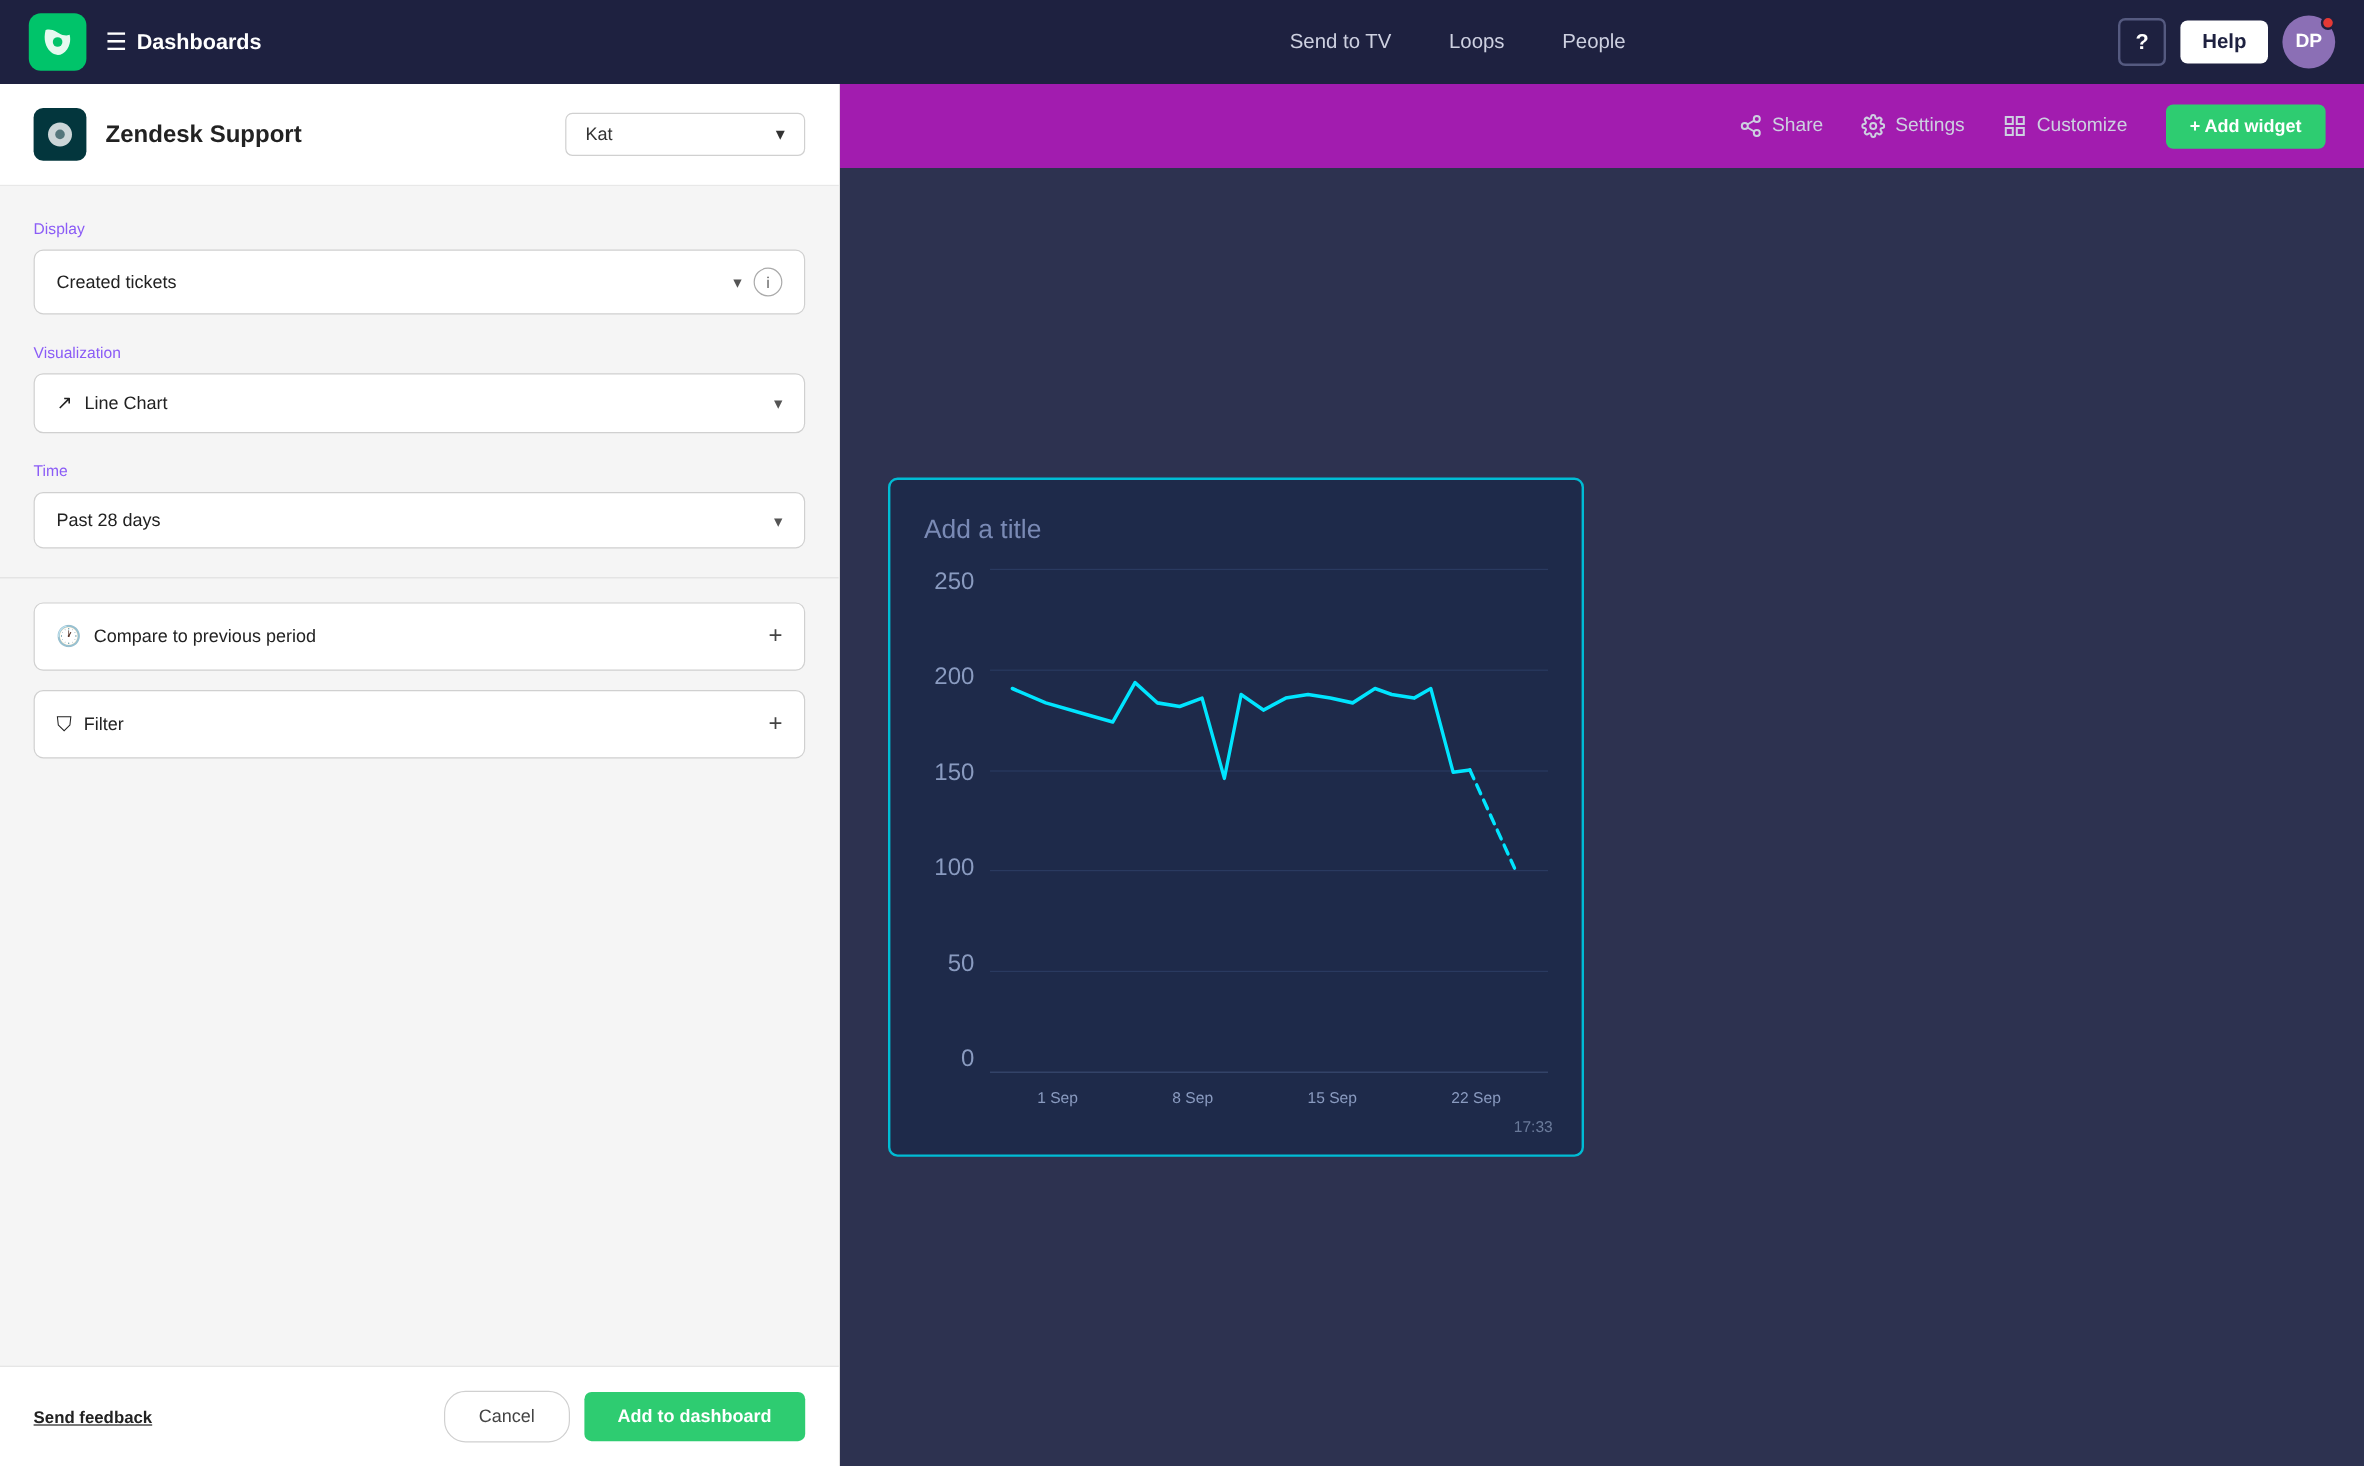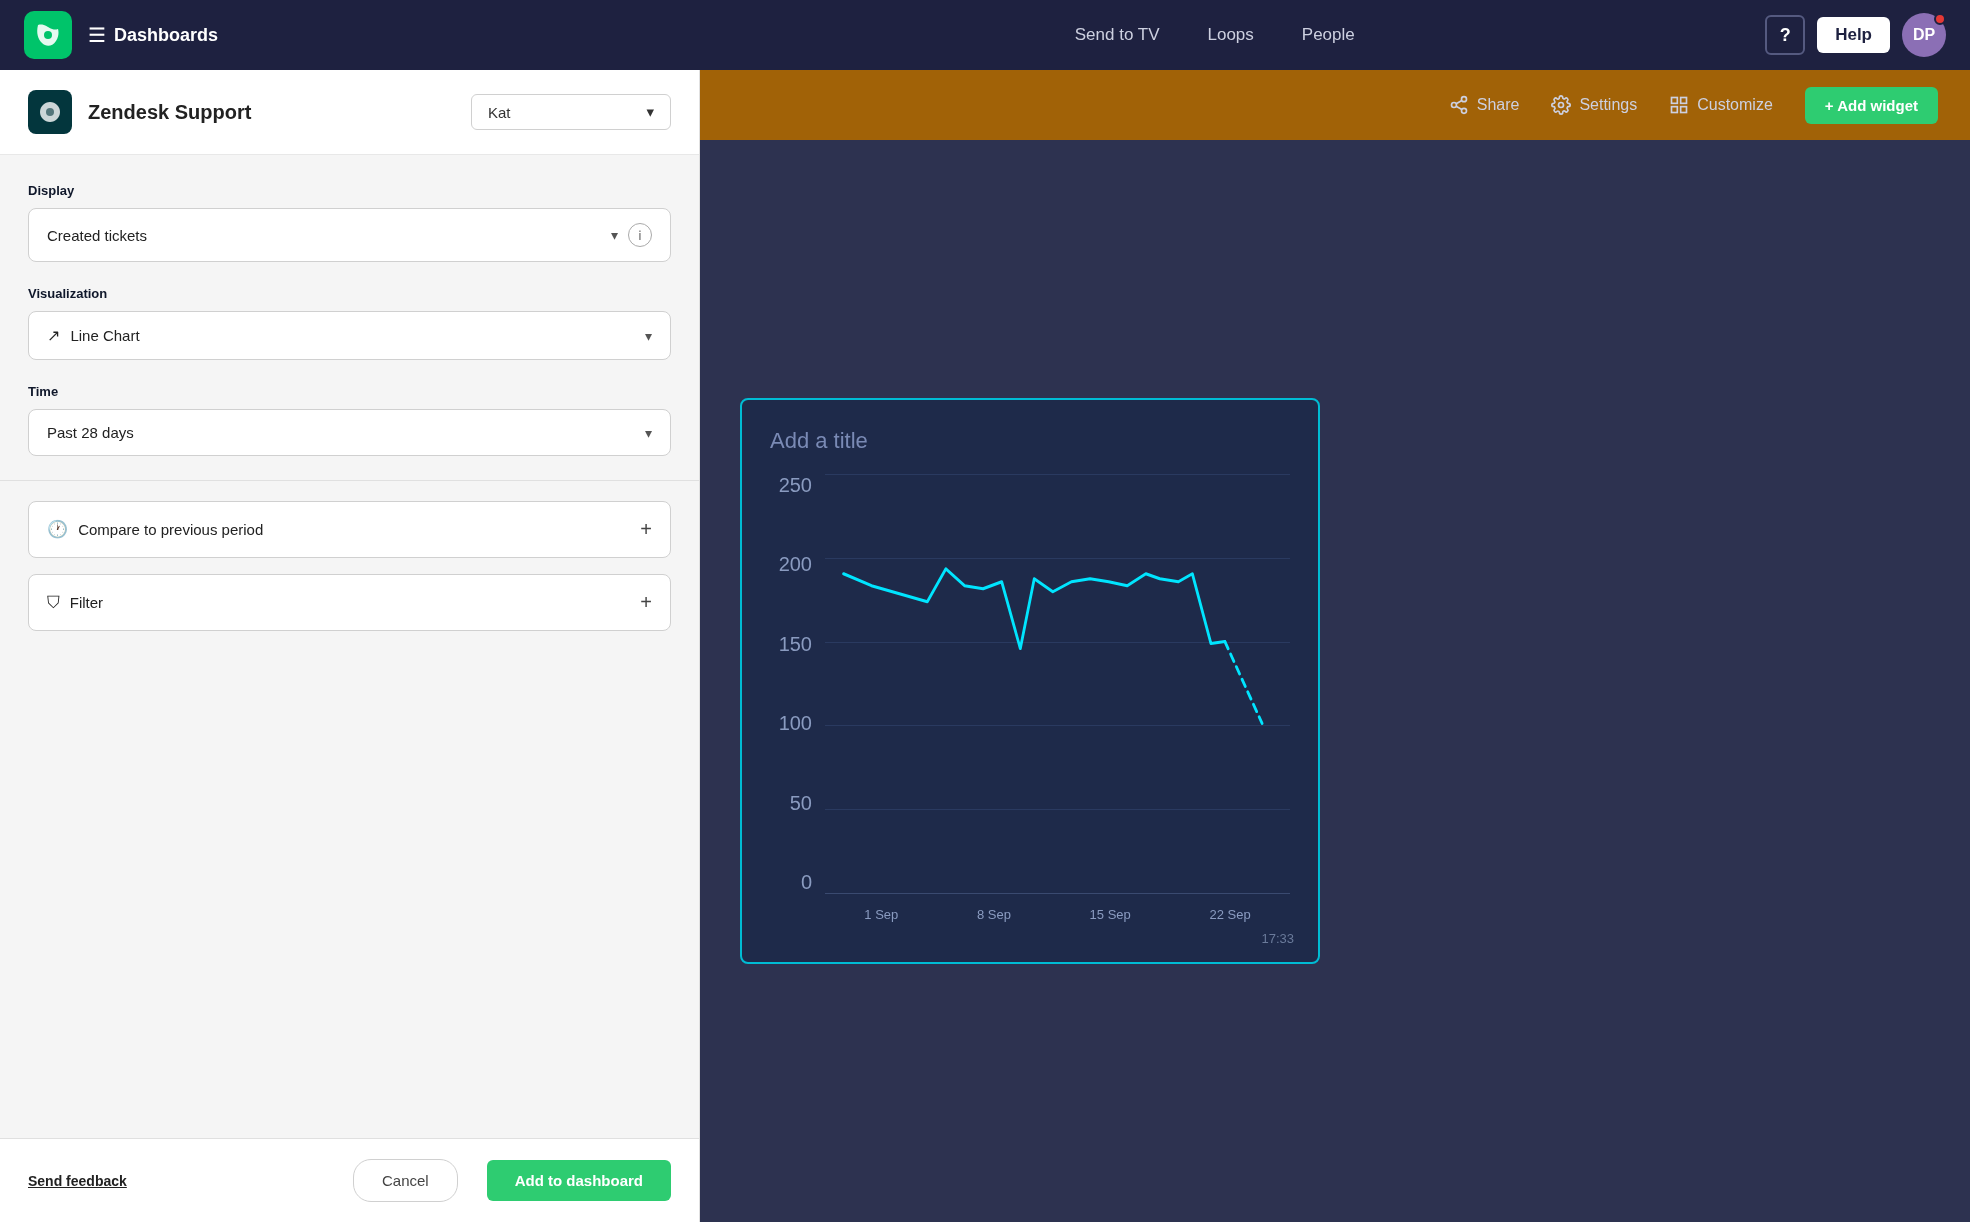--- a/index.html
+++ b/index.html
@@ -149,23 +149,23 @@
     
     .panel-body {
       flex: 1;
       padding: 28px 28px 20px;
       overflow-y: auto;
       background: #f5f5f5;
     }
 
     .section-label {
       font-size: 13px;
-      color: #0f172a;
+      color: #8b5cf6;
       margin-bottom: 10px;
-      font-weight: 700;
+      font-weight: 400;
     }
 
     .dropdown-field {
       background: #fff;
       border: 1.5px solid #d0d0d0;
       border-radius: 8px;
       padding: 14px 18px;
       display: flex;
       align-items: center;
       justify-content: space-between;
@@ -230,21 +230,21 @@
       font-weight: 300;
     }
 
     
     .panel-footer {
       padding: 20px 28px;
       background: #fff;
       border-top: 1px solid #e0e0e0;
       display: flex;
       align-items: center;
-      gap: 29px;
+      gap: 12px;
     }
     .send-feedback {
       font-size: 14px;
       color: #222;
       text-decoration: underline;
       cursor: pointer;
       flex: 1;
       font-weight: 600;
     }
     .cancel-btn {
@@ -271,21 +271,21 @@
     
     .right-panel {
       flex: 1;
       background: #2d3250;
       display: flex;
       flex-direction: column;
     }
 
     
     .secondary-nav {
-      background: #a16207;
+      background: #a21caf;
       padding: 0 32px;
       display: flex;
       align-items: center;
       height: 70px;
       gap: 32px;
       justify-content: flex-end;
     }
     .secondary-nav-item {
       display: flex;
       align-items: center;

